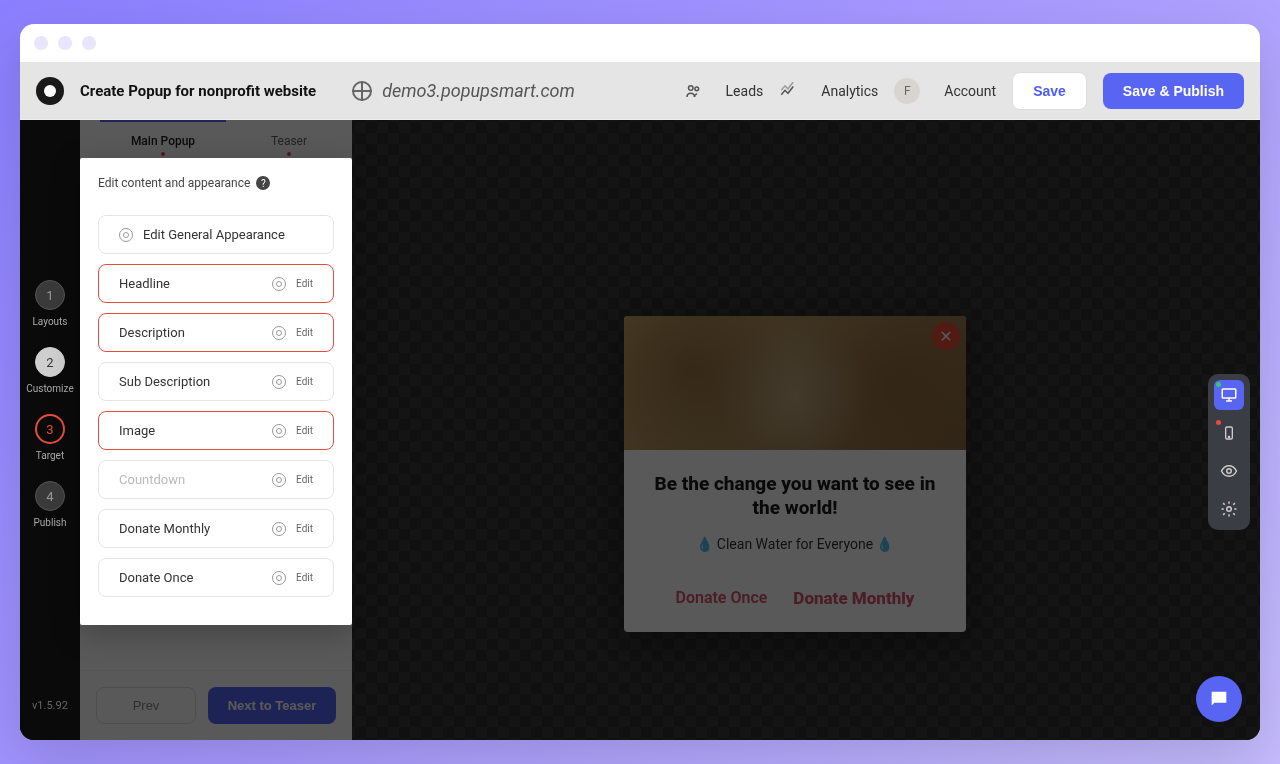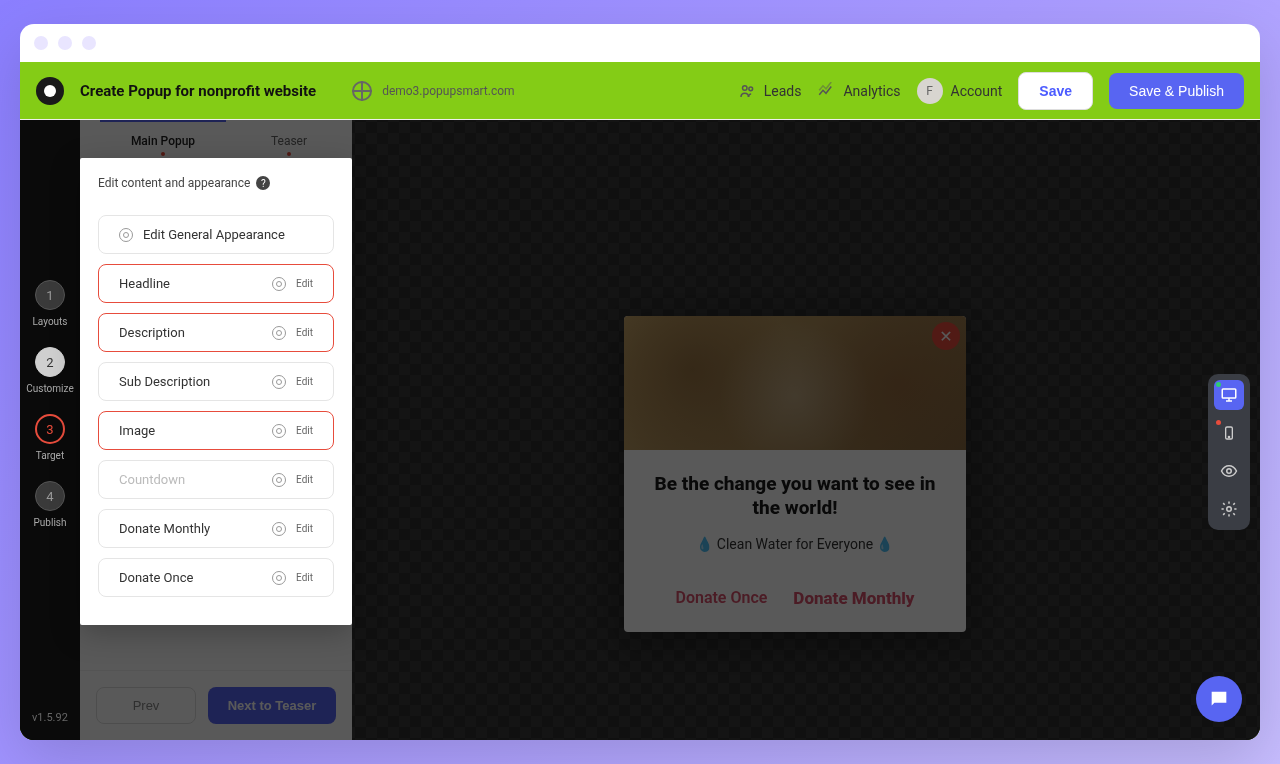--- a/index.html
+++ b/index.html
@@ -31,21 +31,21 @@
   display: flex;
   gap: 10px;
   z-index: 50;
 }
 .traffic-dot {
   width: 14px; height: 14px; border-radius: 50%; background: #e9e5ff;
 }
 .app {
   position: absolute;
   top: 38px; left: 0; right: 0; bottom: 0;
-  background: #84cc16;
+  background: #e5e5e5;
   display: flex;
   flex-direction: column;
 }
 .topbar {
   height: 58px;
   display: flex;
   align-items: center;
   padding: 0 16px;
   border-bottom: 1px solid #eee;
   gap: 16px;
@@ -53,27 +53,27 @@
 .logo {
   width: 28px; height: 28px; border-radius: 50%; background: #1a1a1a;
   display: flex; align-items: center; justify-content: center;
 }
 .logo::after { content:""; width:12px;height:12px;border-radius:50%;background:#fff;}
 .page-title { font-weight: 700; font-size: 15px; color:#111;}
 .url-area { display:flex; align-items:center; gap:10px; margin-left:20px;}
 .globe-icon { width:20px;height:20px;border:2px solid #666;border-radius:50%;position:relative;}
 .globe-icon::before { content:"";position:absolute;top:-2px;left:7px;width:2px;height:20px;background:#666;}
 .globe-icon::after { content:"";position:absolute;top:7px;left:-2px;width:20px;height:2px;background:#666;}
-.url-text { color:#555; font-size:12px;}
+.url-text { color:#555; font-size:18px;font-style:italic;}
 .spacer { flex:1;}
-.nav-link { display:flex;align-items:center;gap:8px;color:#333;font-size:14px;cursor:pointer;justify-content:flex-end;}
+.nav-link { display:flex;align-items:center;gap:24px;color:#333;font-size:14px;cursor:pointer;justify-content:flex-end;}
 .nav-icon { width:18px;height:18px;}
 .avatar-badge { width:26px;height:26px;border-radius:50%;background:#d8d5d0;display:flex;align-items:center;justify-content:center;font-size:12px;color:#666;}
 .btn-save { padding:10px 20px;border:1px solid #ddd;border-radius:8px;background:#fff;color:#4b5bff;font-weight:600;font-size:14px;cursor:pointer;}
-.btn-publish { padding:10px 20px;border:none;border-radius:8px;background:#5865f2;color:#fff;font-weight:400;font-size:14px;cursor:pointer;}
+.btn-publish { padding:10px 20px;border:none;border-radius:8px;background:#5865f2;color:#fff;font-weight:700;font-size:14px;cursor:pointer;}
 .main-area {
   flex:1; display:flex; position:relative; background:#0a0a0a;
 }
 .overlay-dim {
   position:absolute; inset:0; background:rgba(0,0,0,0.65); z-index:5; pointer-events:none;
 }
 .sidebar-steps {
   width:60px; background:#0a0a0a; position:relative; z-index:20;
   display:flex;flex-direction:column;align-items:center;padding-top:160px;gap:20px;
 }
@@ -85,21 +85,21 @@
   display:flex;align-items:center;justify-content:center;font-size:13px;
   border:1px solid #555;
 }
 .step-circle.active { background:#cfcfcf;color:#333;border-color:#cfcfcf;}
 .step-circle.next { border:2px solid #e74c3c; background:transparent;color:#e74c3c;}
 .step-label { font-size:10px;color:#aaa;}
 .arrow-red {
   position:absolute; top:286px; left:6px; z-index:25;
   width:0;height:0;
 }
-.version { position:absolute;bottom:16px;left:12px;color:#666;font-size:11px;z-index:20;}
+.version { position:absolute;bottom:28px;left:12px;color:#666;font-size:11px;z-index:20;}
 .left-panel {
   width:272px; background:#fff; position:relative; z-index:3;
   display:flex;flex-direction:column;
 }
 .tabs-row { display:flex; border-bottom:1px solid #eee;padding-left:20px;}
 .tab { flex:1;text-align:center;padding:14px 0 10px;font-size:12px;color:#666;cursor:pointer;position:relative;}
 .tab.active { color:#222;font-weight:500;}
 .tab.active::after { content:"";position:absolute;top:0;left:0;right:0;height:2px;background:#5865f2;}
 .tab-dot { display:block;width:4px;height:4px;border-radius:50%;background:#e74c3c;margin:4px auto 0;}
 .panel-body { padding:18px;flex:1;}

